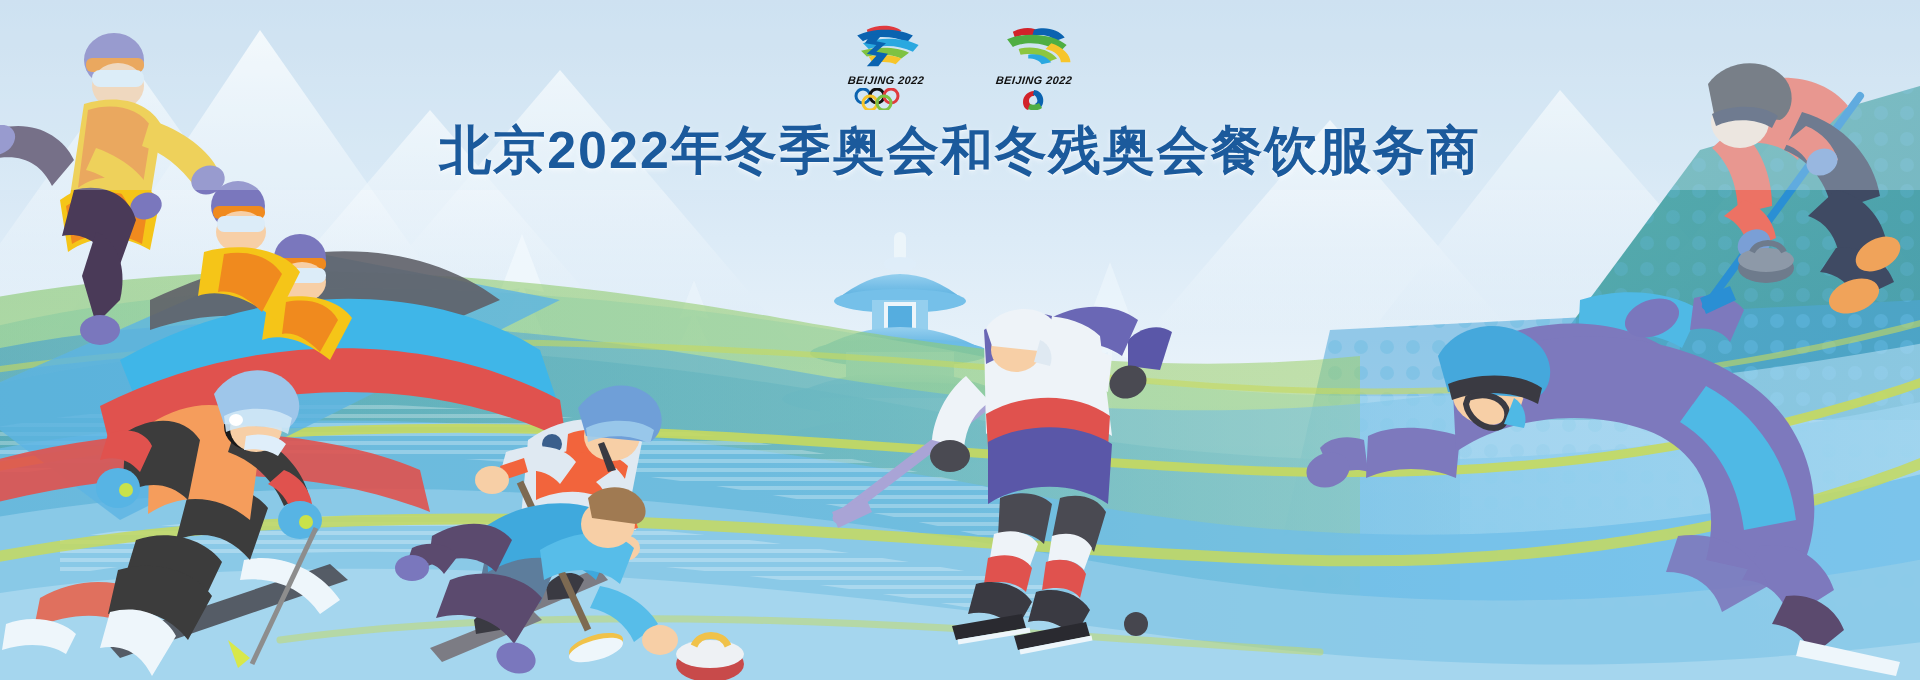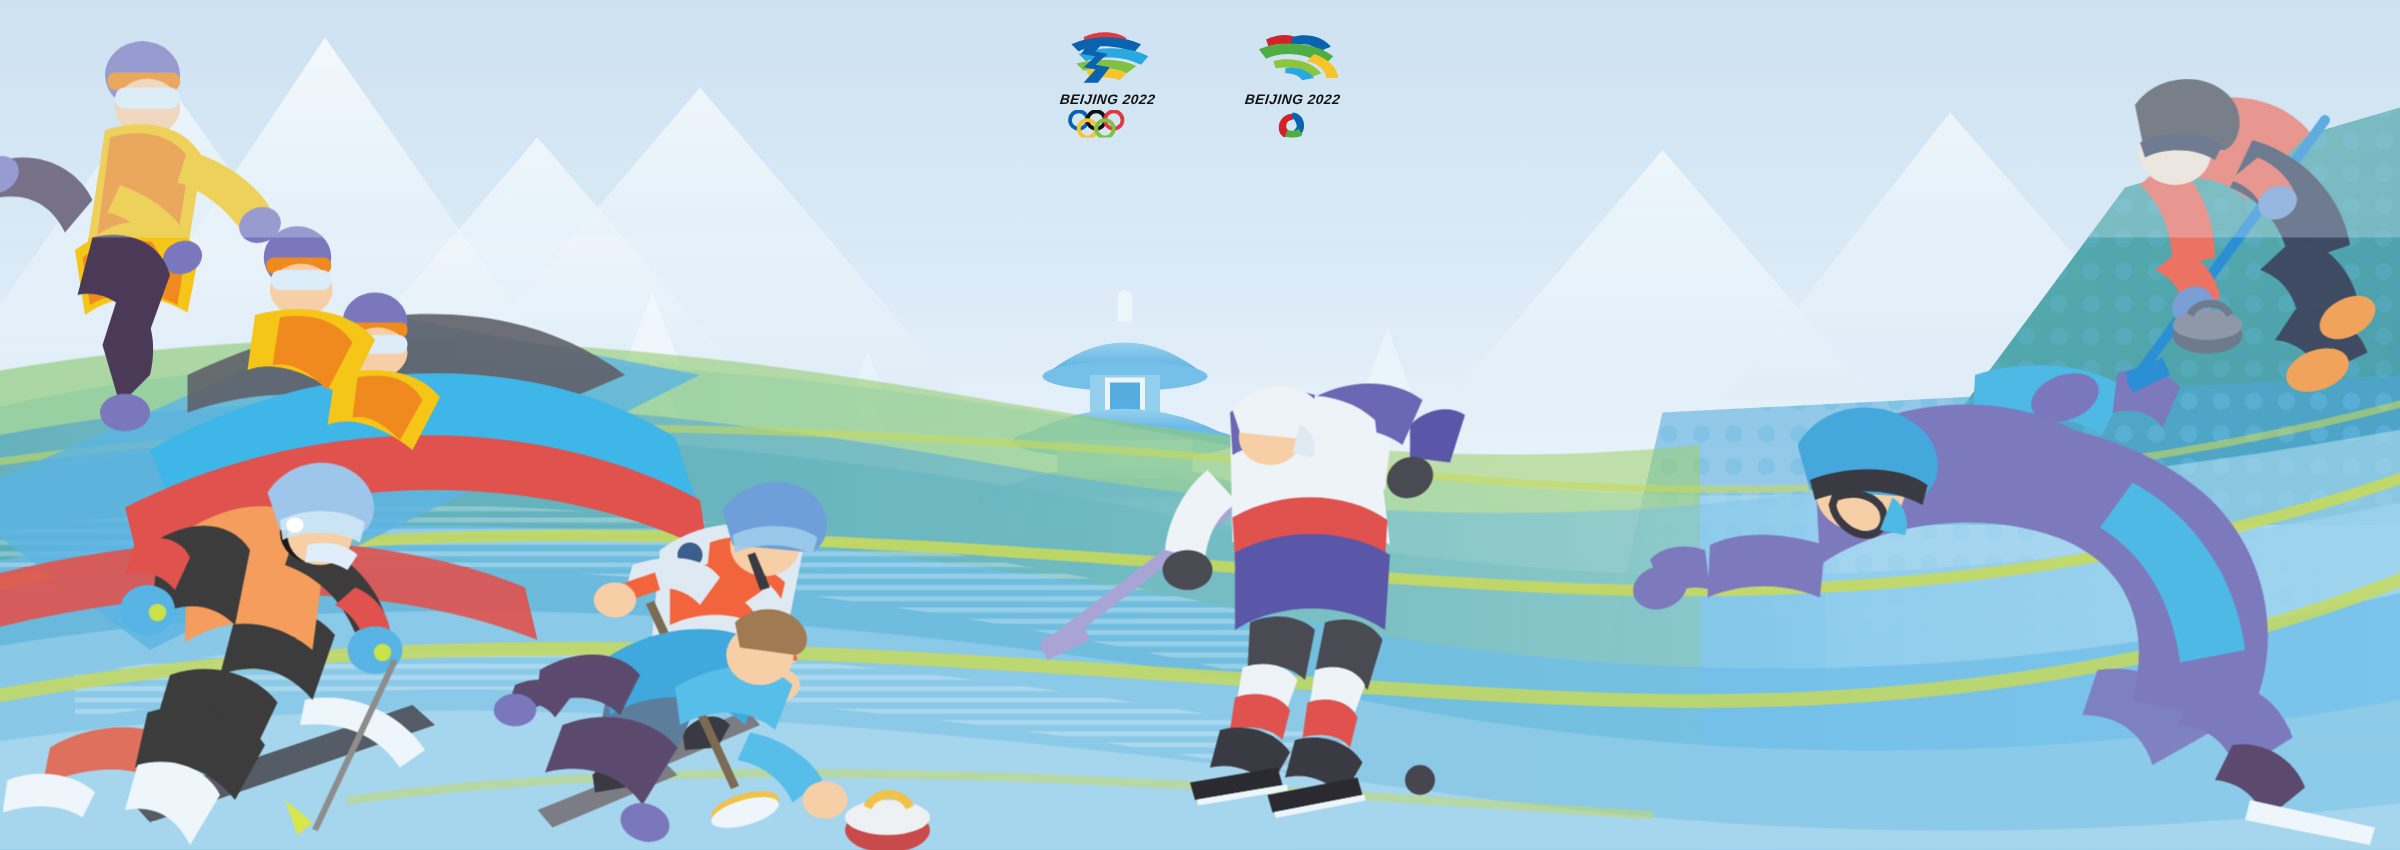--- a/index.html
+++ b/index.html
@@ -421,14 +421,17 @@
       <div class="rings">
         <svg viewBox="0 0 72 22" width="72" height="22" xmlns="http://www.w3.org/2000/svg">
           <path d="M36 3 C30 3, 25 8, 25 14 C25 18, 27 21, 30 22 L34 17 C32 16, 31 15, 31 13 C31 10, 33 8, 36 8 Z" fill="#d2232a"></path>
           <path d="M36 2 C40 2, 44 5, 45 10 C46 15, 44 19, 41 21 L37 16 C39 15, 40 13, 39 11 C38 8, 37 7, 35 7 Z" fill="#0b63b0"></path>
           <path d="M30 21 C34 23, 40 23, 44 20 L41 15 C38 17, 34 17, 32 16 Z" fill="#4fae43"></path>
         </svg>
       </div>
     </div>
   </div>
 
+  <div id="title-wrap">
+    <h1 id="page-title">北京2022年冬季奥会和冬残奥会餐饮服务商</h1>
+  </div>
 
 </div>
 
 </body></html>

